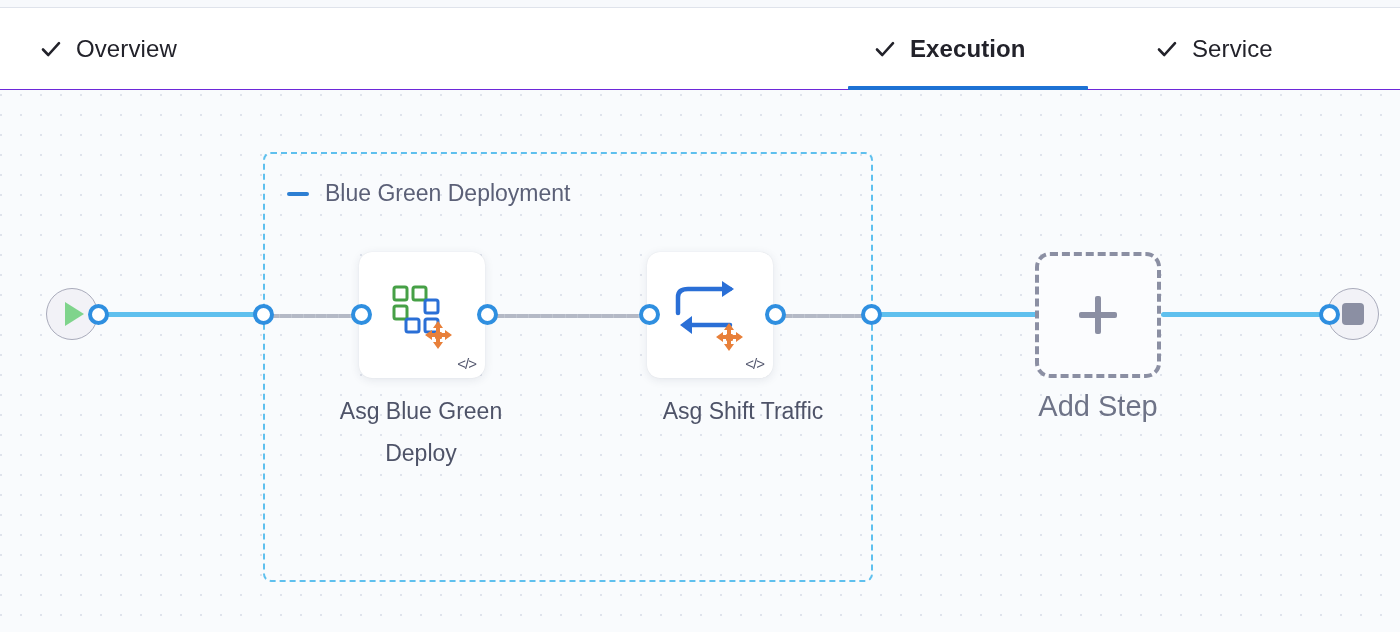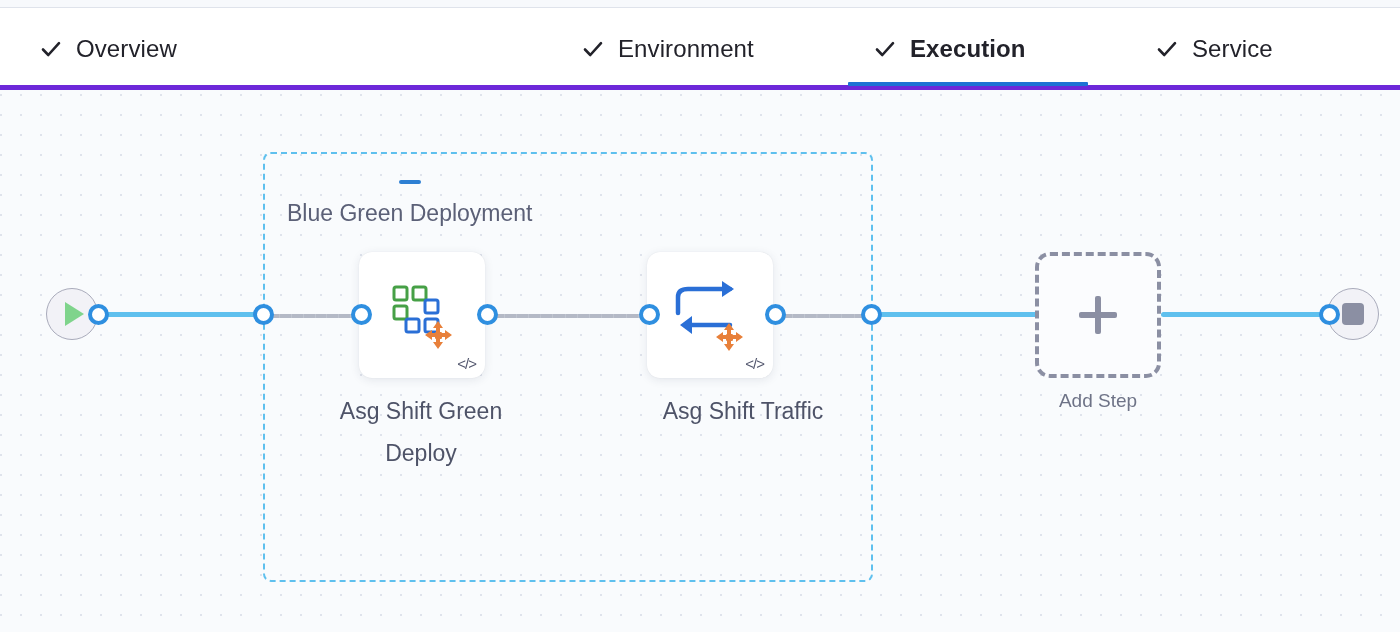--- a/index.html
+++ b/index.html
@@ -19,21 +19,21 @@
     width: 1400px; height: 8px;
     background: #f7f9fc;
     border-bottom: 1px solid #dfe3eb;
   }
 
   
   .tabbar {
     position: absolute; top: 9px; left: 0;
     width: 1400px; height: 81px;
     background: #ffffff;
-    border-bottom: 5px solid #6d28d9;
+    border-bottom: 1px solid #6d28d9;
   }
   .tabs { position: relative; height: 100%; }
   .tab {
     position: absolute; top: 0; height: 80px;
     display: flex; align-items: center; gap: 14px;
     cursor: pointer; user-select: none;
     padding: 0 4px;
   }
   .tab .check {
     width: 22px; height: 22px;
@@ -74,21 +74,20 @@
     width: 610px; height: 430px;
     border: 2px dashed #5fc0ee;
     border-radius: 8px;
     background: transparent;
   }
   .stage-group-header {
     position: absolute;
     left: 22px; top: 26px;
     display: flex; align-items: center; gap: 16px;
     cursor: pointer;
-    flex-direction: column;
   }
   .collapse-icon {
     width: 22px; height: 4px;
     background: #2d7fd3;
     border-radius: 2px;
     display: inline-block;
   }
   .stage-group-title {
     font-size: 23px;
     color: #5b6077;
@@ -196,49 +195,41 @@
     background: #8b8fa3;
     border-radius: 2px;
   }
   .plus-h { width: 38px; height: 6px; }
   .plus-v { width: 6px; height: 38px; }
   .add-step-label {
     position: absolute;
     top: 300px;
     width: 230px;
     text-align: center;
-    font-size: 19px;
+    font-size: 29px;
     color: #6e7387;
     z-index: 2;
   }
 </style>
 </head>
 <body>
 
 <div class="app">
 
   <div class="top-strip"></div>
 
   <div class="tabbar">
     <div class="tabs" id="tabs-container">
         <div class="tab" style="left: 36px;">
           <span class="check">
             <svg width="22" height="22" viewBox="0 0 22 22">
               <path d="M3 11.5 L8.3 17 L19 5.2" fill="none" stroke="#22222a" stroke-width="2.6" stroke-linecap="round" stroke-linejoin="round"></path>
             </svg>
           </span>
           <span class="tab-label">Overview</span>
-        </div>
-        <div class="tab" style="left: 578px;">
-          <span class="check">
-            <svg width="22" height="22" viewBox="0 0 22 22">
-              <path d="M3 11.5 L8.3 17 L19 5.2" fill="none" stroke="#22222a" stroke-width="2.6" stroke-linecap="round" stroke-linejoin="round"></path>
-            </svg>
-          </span>
-          <span class="tab-label">Environment</span>
         </div>
         <div class="tab active" style="left: 870px;">
           <span class="check">
             <svg width="22" height="22" viewBox="0 0 22 22">
               <path d="M3 11.5 L8.3 17 L19 5.2" fill="none" stroke="#22222a" stroke-width="2.6" stroke-linecap="round" stroke-linejoin="round"></path>
             </svg>
           </span>
           <span class="tab-label">Execution</span>
         </div>
         <div class="tab-underline" style="left: 848px; width: 240px; background: rgb(29, 114, 212);"></div>
@@ -306,21 +297,21 @@
             <path d="M13 2 L18 9 L15 9 L15 15 L11 15 L11 9 L8 9 Z"></path>
             <path d="M13 30 L8 23 L11 23 L11 17 L15 17 L15 23 L18 23 Z"></path>
             <path d="M0 16 L7 11 L7 14 L13 14 L13 18 L7 18 L7 21 Z"></path>
             <path d="M27 16 L20 21 L20 18 L14 18 L14 14 L20 14 L20 11 Z"></path>
             <rect x="10" y="13" width="7" height="7" rx="1.2"></rect>
           </g>
         </svg>
       </div>
       <span class="code-badge">&lt;/&gt;</span>
     </div>
-    <div class="step-label" id="step-label-0" style="left: 306px;">Asg Shift Green Deploy</div>
+    <div class="step-label" id="step-label-0" style="left: 306px;">Asg Blue Green Deploy</div>
 
     <div class="step" id="step-1" style="left: 647px;">
       <div class="icon-wrap">
         <svg width="92" height="92" viewBox="0 0 92 92" aria-hidden="true">
 
           <path d="M14 44 L14 28 Q14 20 24 20 L66 20" fill="none" stroke="#2a6fd6" stroke-width="4.5" stroke-linecap="round"></path>
           <path d="M58 12 L70 20 L58 28 Z" fill="#2a6fd6"></path>
 
           <path d="M66 56 L22 56" fill="none" stroke="#2a6fd6" stroke-width="4.5" stroke-linecap="round"></path>
           <path d="M28 47 L16 56 L28 65 Z" fill="#2a6fd6"></path>

